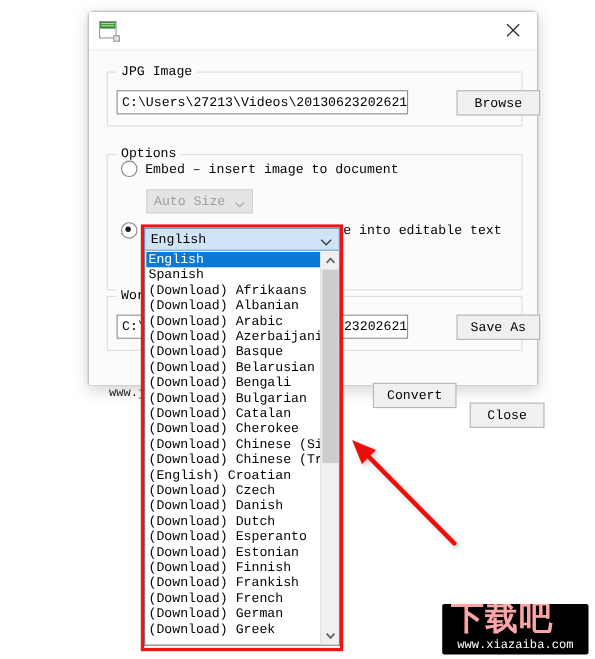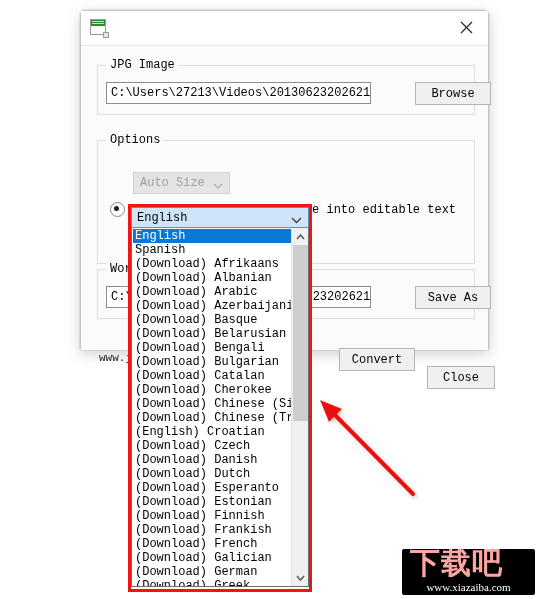--- a/index.html
+++ b/index.html
@@ -350,21 +350,21 @@
     font-weight: bold;
     color: #fca5a5;
     letter-spacing: 1px;
     line-height: 32px;
   }
   #watermark-url {
     position: absolute;
     left: 0; right: 0;
     bottom: 2px;
     text-align: center;
-    font-family: Liberation Serif, serif;
+    font-family: Liberation Mono, monospace;
     font-size: 11px;
     color: #ffffff;
   }
 </style>
 </head>
 <body>
 
 <div id="dialog-window">
 
   <div id="title-bar">
@@ -386,20 +386,24 @@
     <div class="groupbox" id="group-jpg-image">
       <span class="group-legend">JPG Image</span>
     </div>
     <div class="text-input" id="jpg-path-input">C:\Users\27213\Videos\2013062320262198.jpg</div>
     <div class="push-button" id="browse-button">Browse</div>
 
     <div class="groupbox" id="group-options">
       <span class="group-legend">Options</span>
     </div>
 
+    <div class="radio-row" id="radio-embed">
+      <span class="radio-mark"></span>
+      <span>Embed – insert image to document</span>
+    </div>
 
     <div id="auto-size-combo">
       <span>Auto Size</span>
       <span class="chev">
         <svg width="10" height="7" viewBox="0 0 10 7">
           <polyline points="1,1 5,5 9,1" fill="none" stroke="#b0b0b0" stroke-width="1.3"></polyline>
         </svg>
       </span>
     </div>
 
@@ -450,21 +454,20 @@
         <div class="lang-item">(Download) Chinese (Traditional)</div>
         <div class="lang-item">(English) Croatian</div>
         <div class="lang-item">(Download) Czech</div>
         <div class="lang-item">(Download) Danish</div>
         <div class="lang-item">(Download) Dutch</div>
         <div class="lang-item">(Download) Esperanto</div>
         <div class="lang-item">(Download) Estonian</div>
         <div class="lang-item">(Download) Finnish</div>
         <div class="lang-item">(Download) Frankish</div>
         <div class="lang-item">(Download) French</div>
-        <div class="lang-item">(Download) Galician</div>
         <div class="lang-item">(Download) German</div>
         <div class="lang-item">(Download) Greek</div>
       </div>
 
     <div id="lang-scrollbar">
       <div id="lang-scroll-up">
         <svg width="9" height="6" viewBox="0 0 9 6">
           <polyline points="1,5 4.5,1 8,5" fill="none" stroke="#606060" stroke-width="1.6"></polyline>
         </svg>
       </div>

